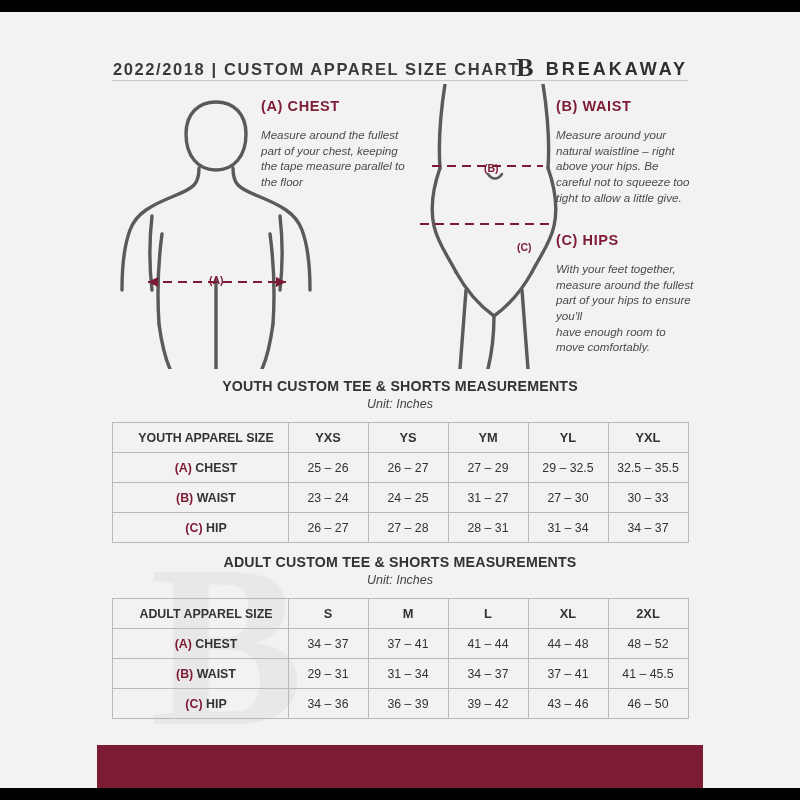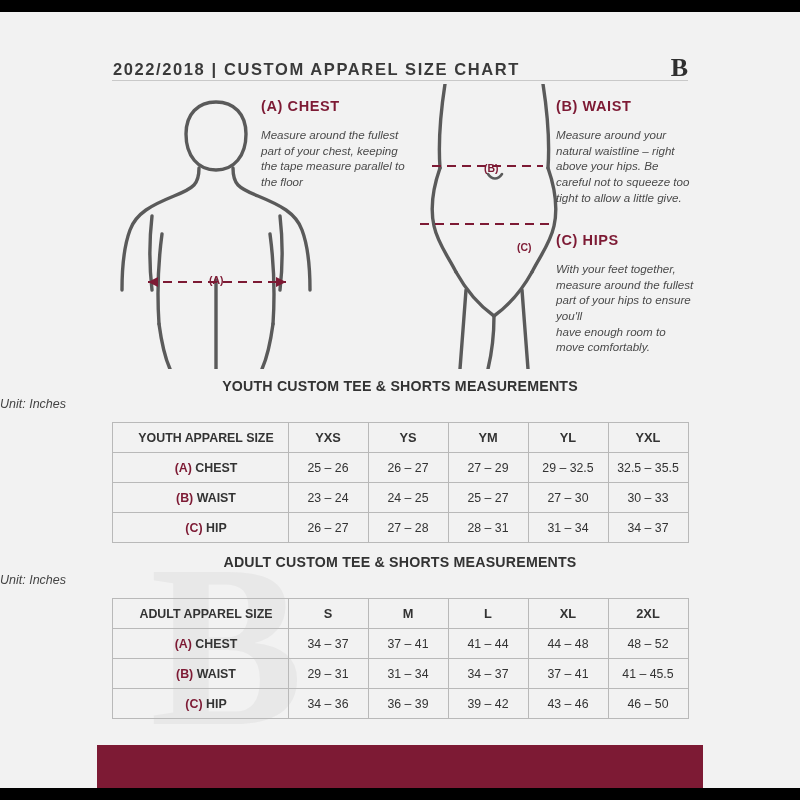--- a/index.html
+++ b/index.html
@@ -130,21 +130,21 @@
   .sec-youth { top: 366px; }
   .sec-adult { top: 542px; }
   .tbl-title {
     text-align: center;
     font-size: 14.2px;
     font-weight: bold;
     color: #333;
     letter-spacing: 0.2px;
   }
   .tbl-unit {
-    text-align: left;
+    text-align: center;
     font-size: 12.5px;
     font-style: italic;
     color: #444;
     margin-top: 3px;
   }
   table {
     border-collapse: collapse;
     margin: 11px auto 0 auto;
     width: 576px;
     table-layout: fixed;
@@ -193,20 +193,21 @@
 <div class="page">
 
   <div class="watermark">B</div>
 
   <div class="content">
 
     <div class="header">
       <div class="header-title">2022/2018  |  CUSTOM APPAREL SIZE CHART</div>
       <div class="brand">
         <span class="brand-mark">B</span>
+        <span class="brand-name">BREAKAWAY</span>
       </div>
     </div>
     <div class="header-rule"></div>
 
     <div class="figures">
 
       <svg width="250" height="285" viewBox="0 0 250 285" style="position:absolute;left:100px;top:0;">
         <g fill="none" stroke="#5a5a5a" stroke-width="3.4" stroke-linecap="round" stroke-linejoin="round">
 
           <path d="M86,50 C86,30 98,18 116,18 C134,18 146,30 146,50 C146,72 134,86 116,86 C98,86 86,72 86,50 Z"></path>
@@ -307,21 +308,21 @@
             <td>25 – 26</td>
             <td>26 – 27</td>
             <td>27 – 29</td>
             <td>29 – 32.5</td>
             <td>32.5 – 35.5</td>
           </tr>
           <tr>
             <td class="rowhead"><span class="tag">(B)</span> <span class="label">WAIST</span></td>
             <td>23 – 24</td>
             <td>24 – 25</td>
-            <td>25 – 27</td>
+            <td>31 – 27</td>
             <td>27 – 30</td>
             <td>30 – 33</td>
           </tr>
           <tr>
             <td class="rowhead"><span class="tag">(C)</span> <span class="label">HIP</span></td>
             <td>26 – 27</td>
             <td>27 – 28</td>
             <td>28 – 31</td>
             <td>31 – 34</td>
             <td>34 – 37</td>

